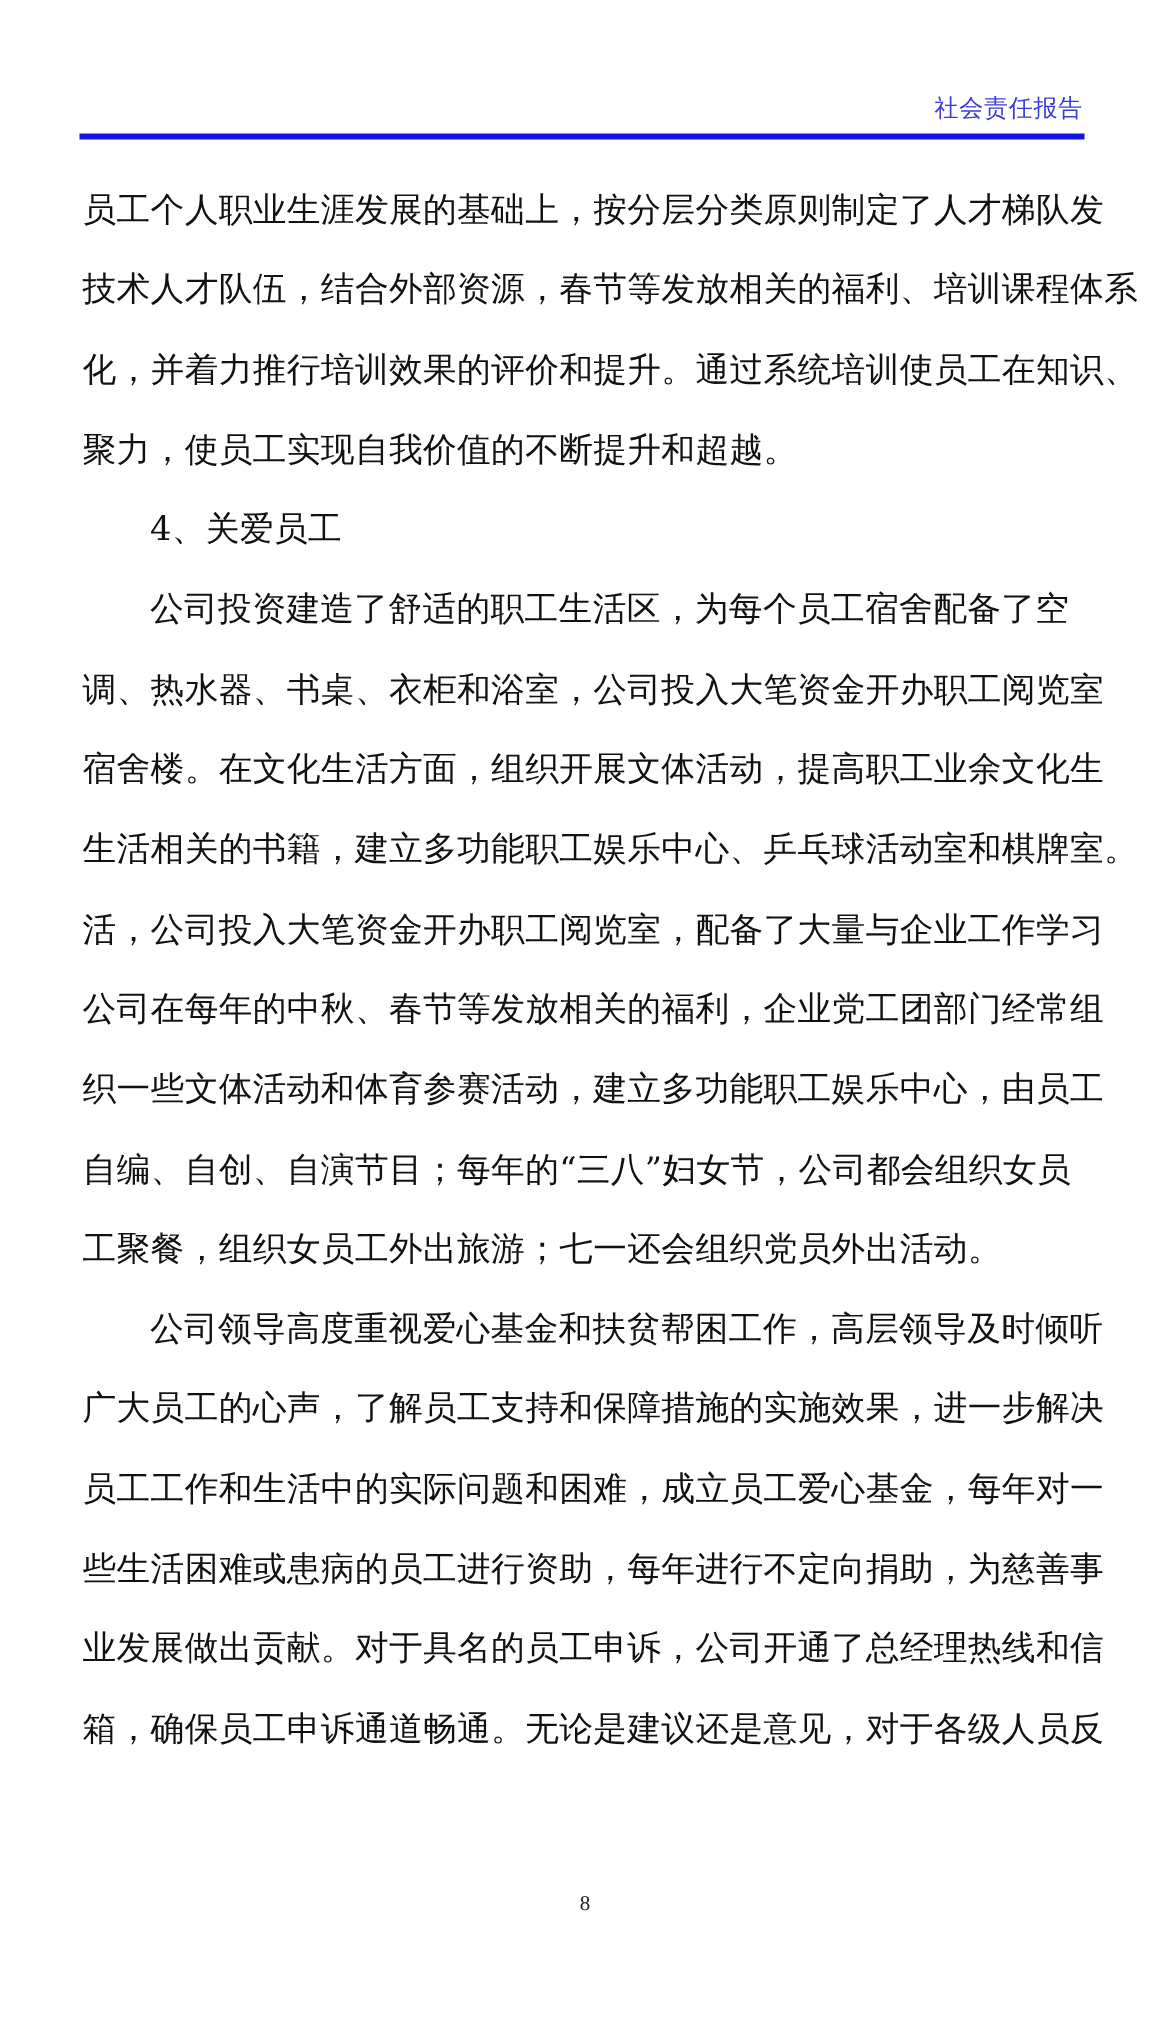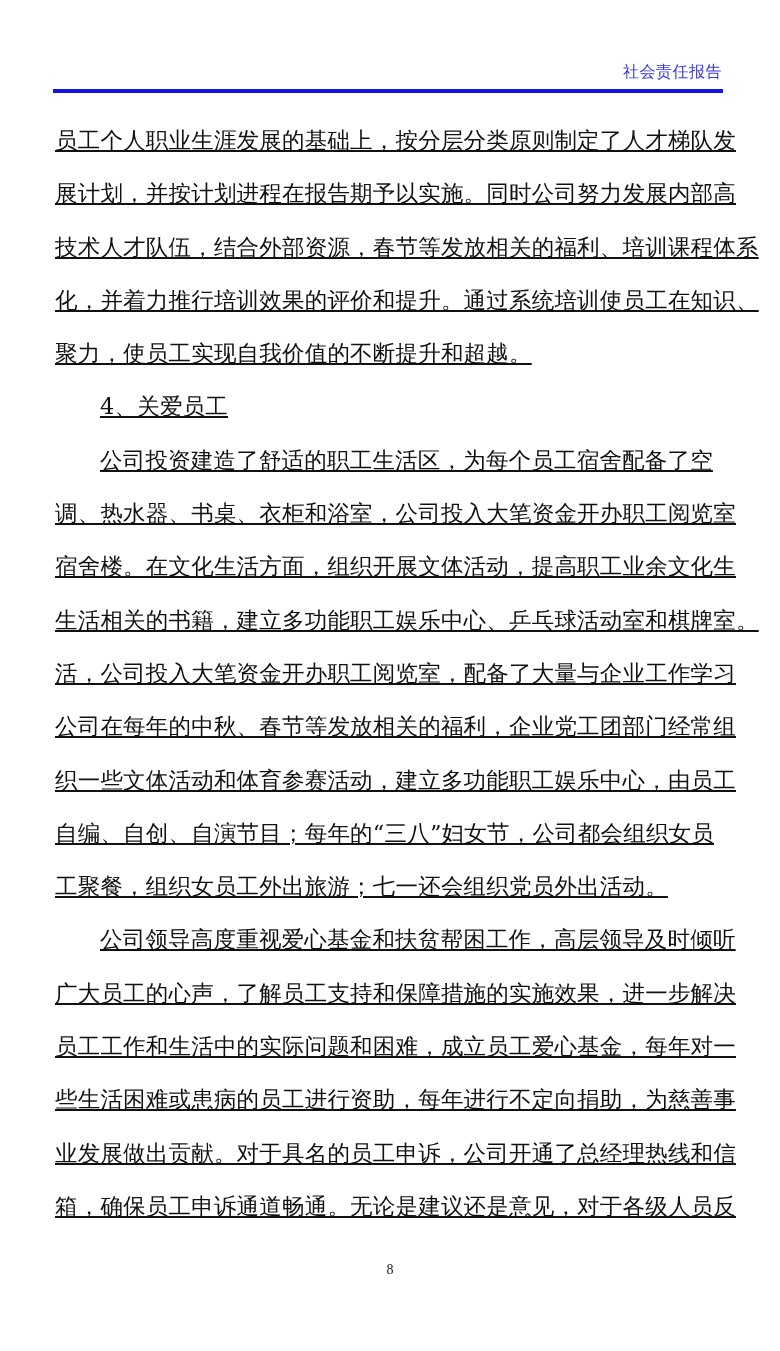--- a/index.html
+++ b/index.html
@@ -2,35 +2,34 @@
 <html><head>
 <meta charset="utf-8">
 <style>
   html, body { margin: 0; padding: 0; background: #ffffff; }
   body { width: 780px; height: 1351px; position: relative; overflow: hidden;
          font-family: "DejaVu Serif", "Liberation Serif", serif; color: #111; }
   .header-title { position: absolute; top: 62px; right: 58px; font-size: 16px;
                   color: #3a3ad8; font-family: "DejaVu Sans", "Liberation Sans", sans-serif; letter-spacing: 0.5px; }
   .header-rule { position: absolute; left: 53px; top: 89px; width: 670px; height: 4px; background: #1414e6; }
   .body { position: absolute; left: 55px; top: 118px; width: 668px; }
-  .line { font-size: 22.5px; height: 53.3px; line-height: 45px; white-space: nowrap; letter-spacing: 0.2px; text-decoration: underline; }
+  .line { font-size: 22.5px; height: 53.3px; line-height: 45px; white-space: nowrap; letter-spacing: 0.2px; }
   .indent { padding-left: 45px; }
   .page-number { position: absolute; top: 1262px; left: 0; width: 780px; text-align: center;
                  font-size: 14px; font-family: "Liberation Serif", serif; color: #222; }
 </style>
 </head>
 <body>
 
 <div>
   <div class="header-title">社会责任报告</div>
   <div class="header-rule"></div>
 
   <div class="body">
     <div class="line">员工个人职业生涯发展的基础上，按分层分类原则制定了人才梯队发</div>
-    <div class="line">展计划，并按计划进程在报告期予以实施。同时公司努力发展内部高</div>
     <div class="line">技术人才队伍，结合外部资源，春节等发放相关的福利、培训课程体系</div>
     <div class="line">化，并着力推行培训效果的评价和提升。通过系统培训使员工在知识、</div>
     <div class="line">聚力，使员工实现自我价值的不断提升和超越。</div>
     <div class="line indent">4、关爱员工</div>
     <div class="line indent">公司投资建造了舒适的职工生活区，为每个员工宿舍配备了空</div>
     <div class="line">调、热水器、书桌、衣柜和浴室，公司投入大笔资金开办职工阅览室</div>
     <div class="line">宿舍楼。在文化生活方面，组织开展文体活动，提高职工业余文化生</div>
     <div class="line">生活相关的书籍，建立多功能职工娱乐中心、乒乓球活动室和棋牌室。</div>
     <div class="line">活，公司投入大笔资金开办职工阅览室，配备了大量与企业工作学习</div>
     <div class="line">公司在每年的中秋、春节等发放相关的福利，企业党工团部门经常组</div>

